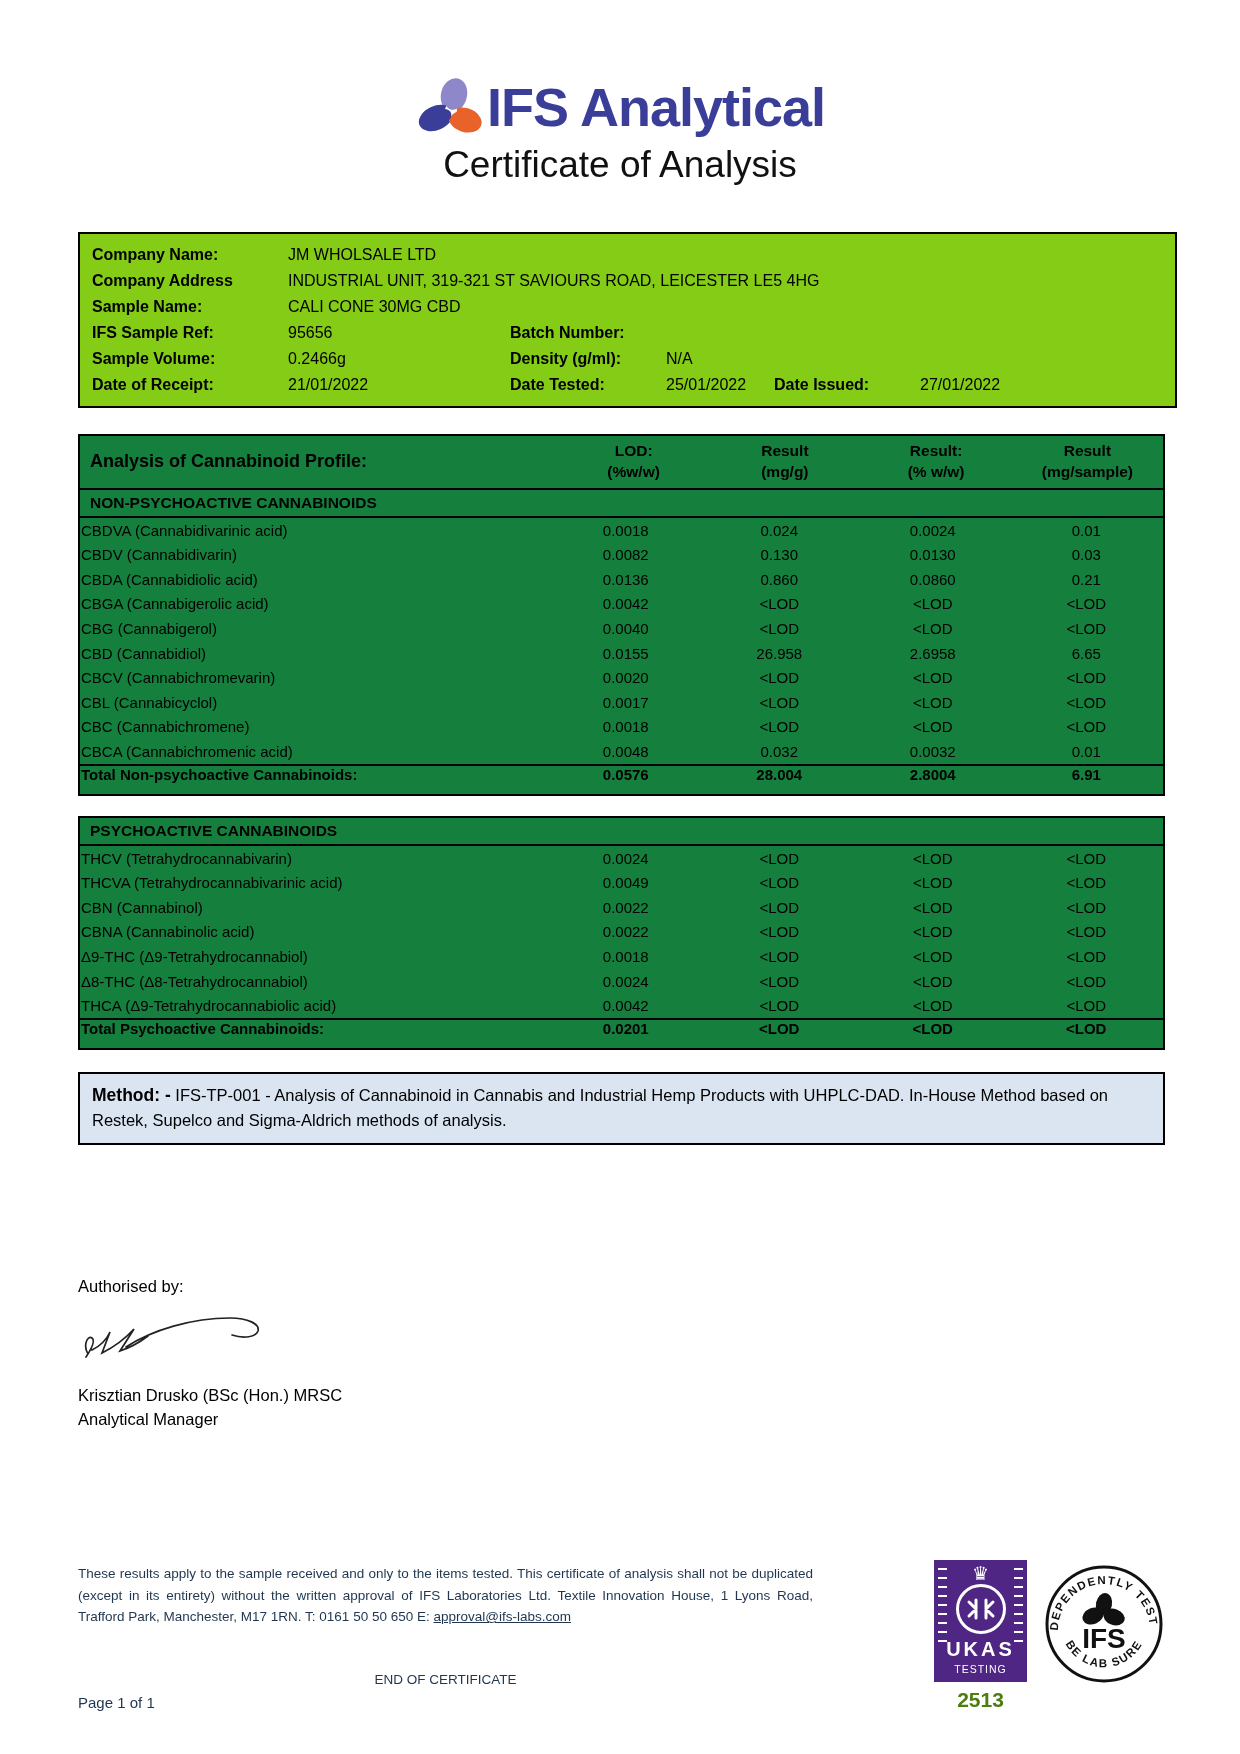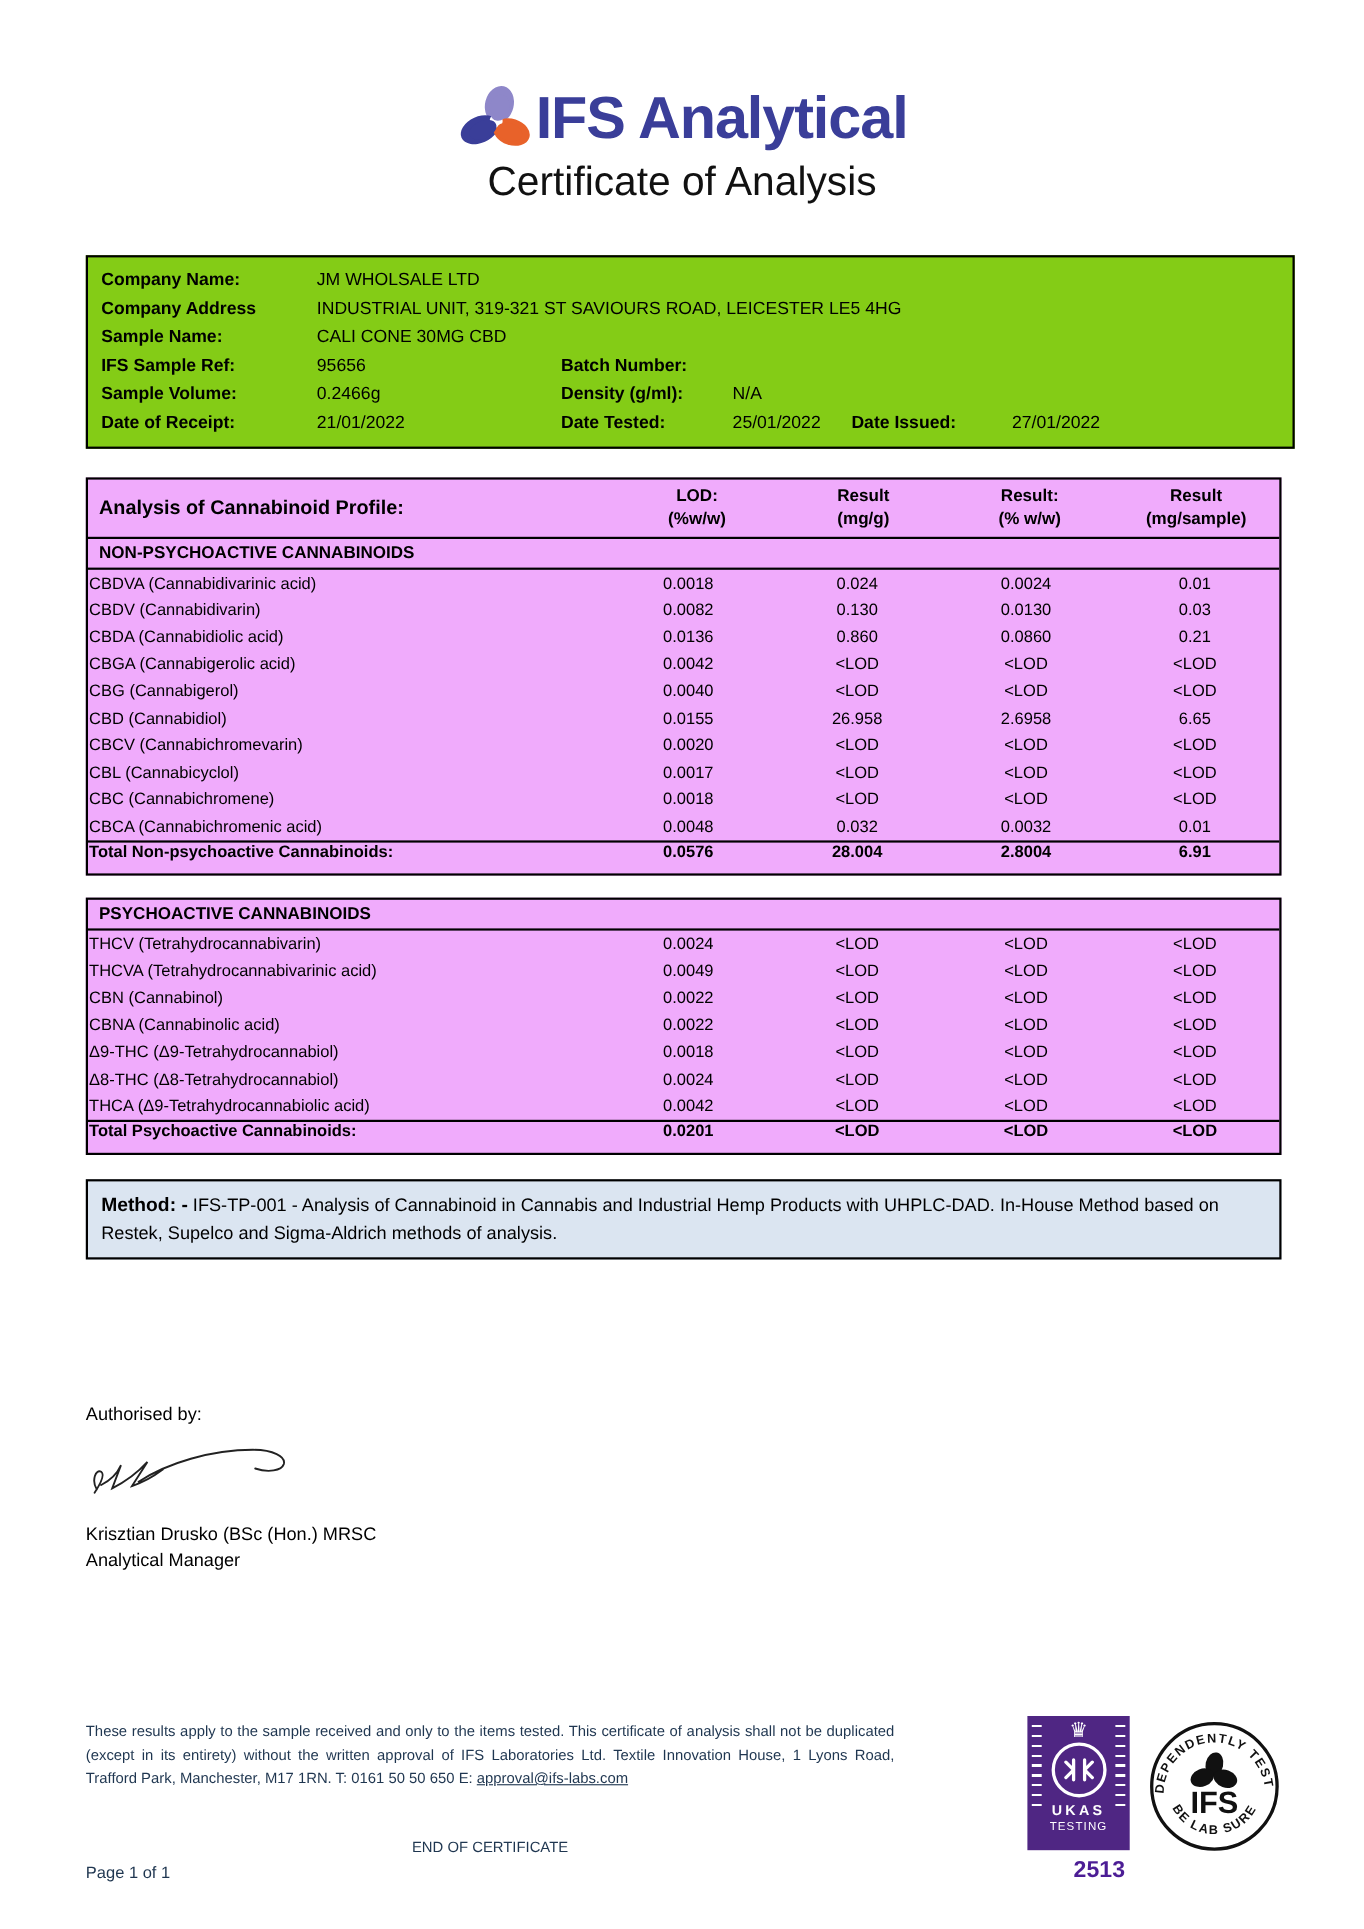--- a/index.html
+++ b/index.html
@@ -35,21 +35,21 @@
   .w1{flex:0 0 196px;}
   .v1{flex:0 0 222px;}
   .v1.wide{flex:1;}
   .w2{flex:0 0 156px;}
   .v2{flex:0 0 108px;}
   .w3{flex:0 0 146px;}
   .v3{flex:1;}
   
   .tbl{
     width:1083px;margin:26px auto 0 78px;
-    background:#f0abfc;border:2px solid #000;
+    background:#15803d;border:2px solid #000;
     font-size:15px;
   }
   .tbl2{margin-top:20px;}
   .t-head{display:flex;border-bottom:2px solid #000;align-items:center;padding:5px 0;}
   .t-title{flex:0 0 468px;padding-left:10px;font-size:18px;font-weight:bold;}
   .t-colhead{flex:1;text-align:center;font-weight:bold;line-height:1.35;font-size:15.5px;}
   .t-section{
     font-weight:bold;font-size:15.5px;padding:4px 0 4px 10px;
     border-bottom:2px solid #000;
   }
@@ -89,25 +89,25 @@
   }
   .ukas-ticks{position:absolute;top:8px;bottom:40px;width:9px;
     background:repeating-linear-gradient(to bottom,#fff 0 2px,transparent 2px 9px);}
   .ticks-l{left:4px;}
   .ticks-r{right:4px;}
   .ukas-crown{font-size:19px;line-height:20px;margin-top:4px;}
   .ukas-ring{
     width:44px;height:44px;border:3px solid #fff;border-radius:50%;
     margin:0 auto;display:flex;align-items:center;justify-content:center;
   }
-  .ukas-word{font-size:13px;font-weight:bold;letter-spacing:3px;margin-top:4px;}
+  .ukas-word{font-size:20px;font-weight:bold;letter-spacing:3px;margin-top:4px;}
   .ukas-sub{font-size:10.5px;letter-spacing:1px;margin-top:2px;}
   .ukas-number{
-    position:absolute;left:976px;top:1688px;width:93px;
-    font-size:21px;font-weight:bold;color:#4c1d95;
+    position:absolute;left:934px;top:1688px;width:93px;text-align:center;
+    font-size:21px;font-weight:bold;color:#4d7c0f;
   }
   
   .seal{position:absolute;left:1044px;top:1564px;}
 </style>
 </head>
 <body>
 
 <div class="page">
 
   <div class="brand-row">

